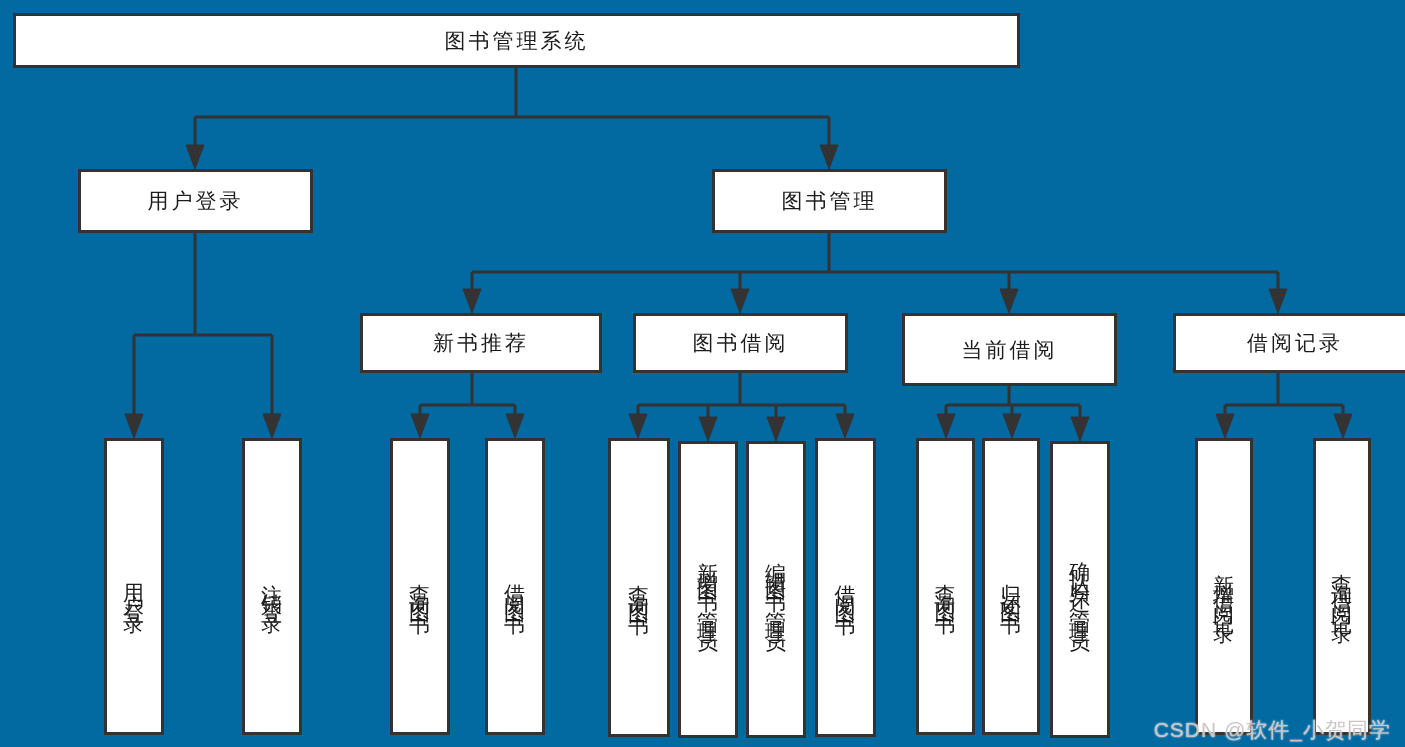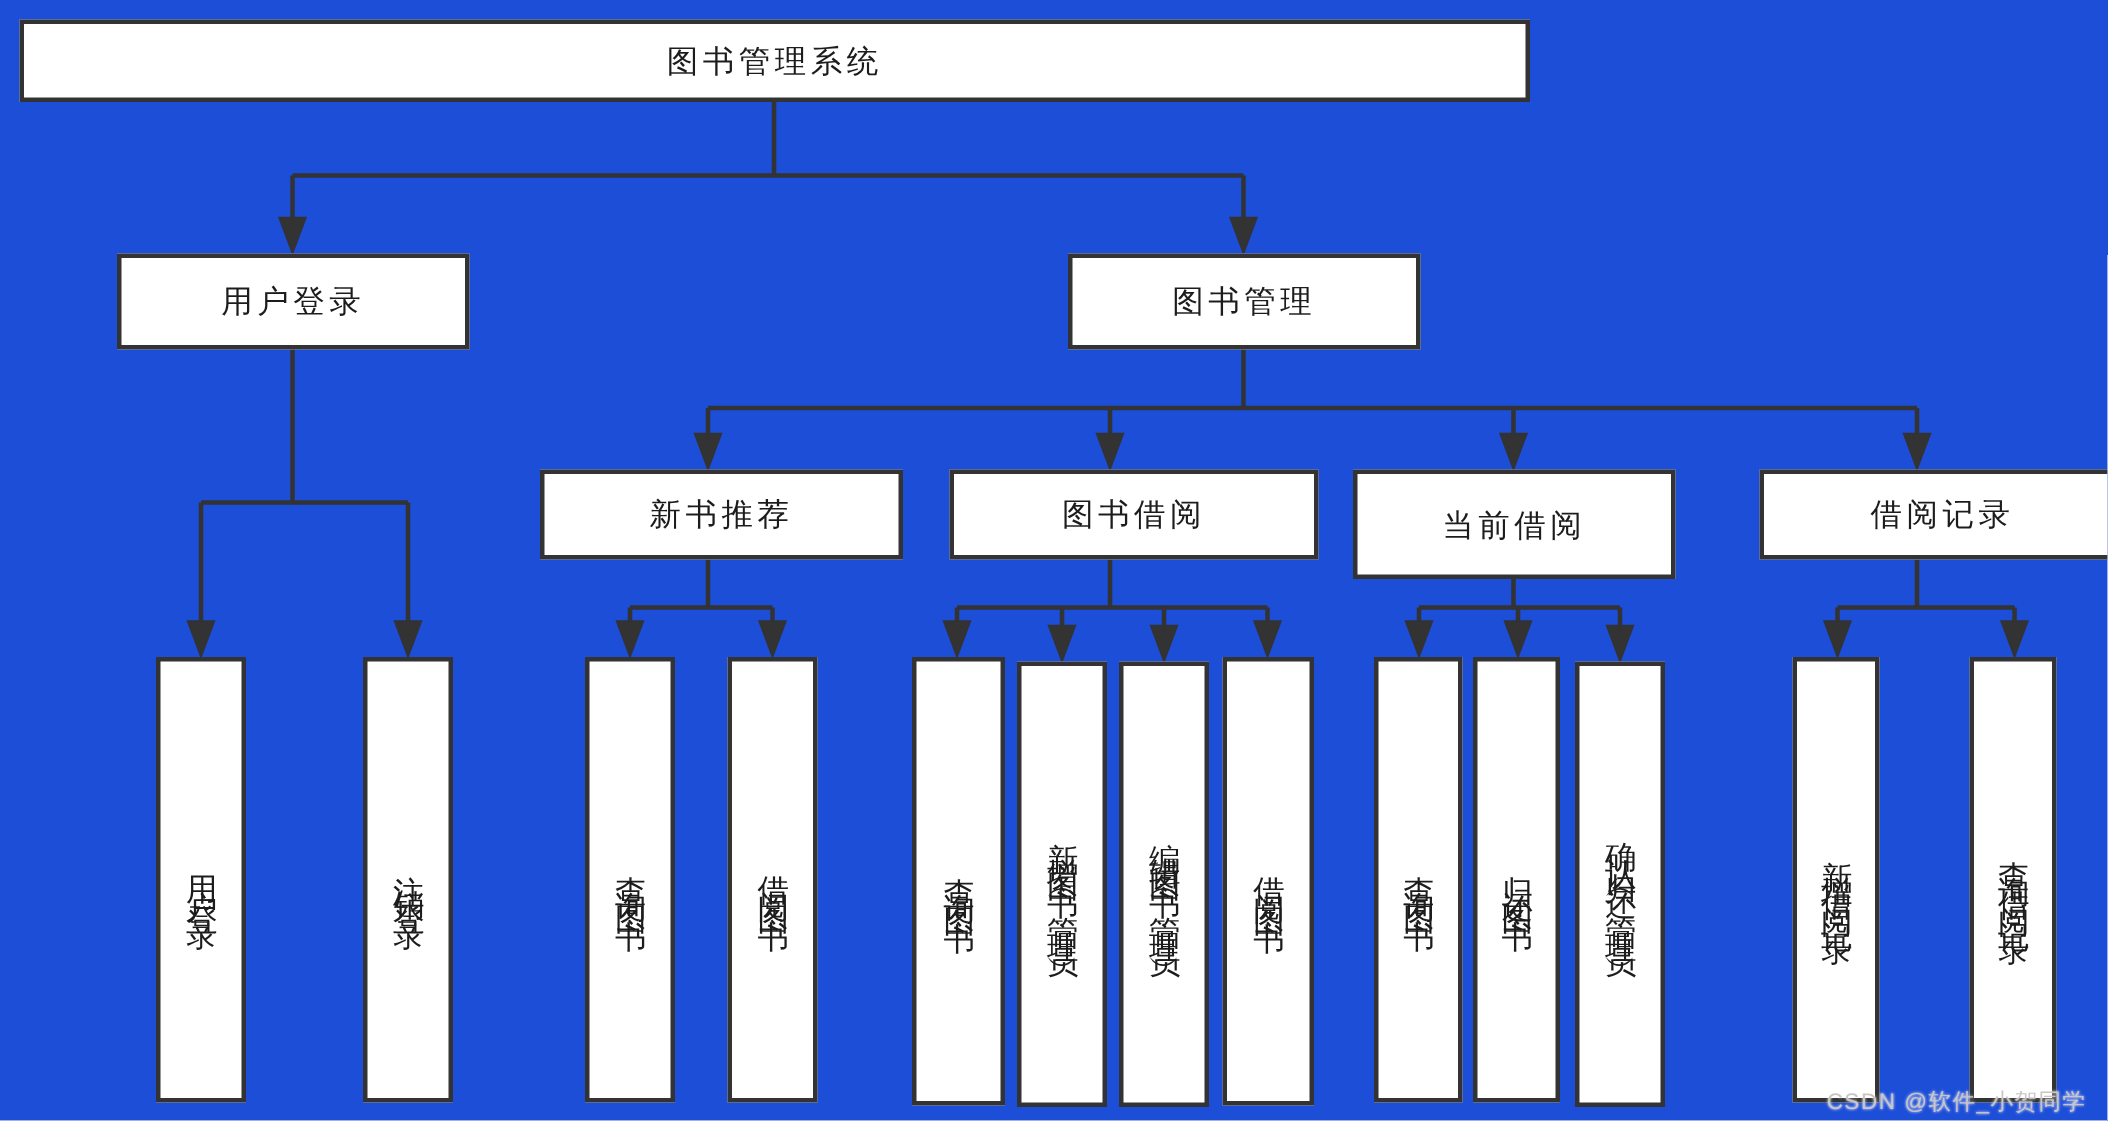--- a/index.html
+++ b/index.html
@@ -1,17 +1,17 @@
 <!DOCTYPE html>
 <html><head>
 <meta charset="utf-8">
 <style>
   html,body{margin:0;padding:0;background:#fff;}
   .stage{
-    position:relative;width:1405px;height:747px;background:#1d4ed8;
+    position:relative;width:1405px;height:747px;background:#0369a1;
     font-family:"Liberation Sans","DejaVu Sans",sans-serif;overflow:hidden;
   }
   .wires{position:absolute;left:0;top:0;width:1405px;height:747px;}
   .wires line{stroke:#333;stroke-width:3;}
   .wires polygon{fill:#333;stroke:#333;}
   .node{
     position:absolute;box-sizing:border-box;border:3px solid #333;background:#fff;
     display:flex;align-items:center;justify-content:center;
     color:#1c1c1c;font-size:21px;letter-spacing:3px;white-space:nowrap;
   }
@@ -19,40 +19,40 @@
     writing-mode:vertical-rl;text-orientation:mixed;
     letter-spacing:10px;line-height:1;white-space:normal;
   }
   
   #n-root{left:13px;top:13px;width:1007px;height:55px;}
   
   #n-user-login{left:78px;top:169px;width:235px;height:64px;}
   #n-book-mgmt{left:712px;top:169px;width:235px;height:64px;}
   
   #n-new-book{left:360px;top:313px;width:242px;height:60px;}
-  #n-book-borrow{left:633px;top:313px;width:246px;height:60px;}
+  #n-book-borrow{left:633px;top:313px;width:215px;height:60px;}
   #n-cur-borrow{left:902px;top:313px;width:215px;height:73px;}
   #n-borrow-rec{left:1173px;top:313px;width:244px;height:60px;}
   
   #n-a1{left:104px;top:438px;width:60px;height:297px;}
   #n-a2{left:242px;top:438px;width:60px;height:297px;}
   #n-b1{left:390px;top:438px;width:60px;height:297px;}
   #n-b2{left:485px;top:438px;width:60px;height:297px;}
   #n-c1{left:608px;top:438px;width:62px;height:299px;}
   #n-c2{left:678px;top:441px;width:60px;height:297px;}
   #n-c3{left:746px;top:441px;width:60px;height:297px;}
   #n-c4{left:815px;top:438px;width:61px;height:299px;}
   #n-d1{left:916px;top:438px;width:59px;height:297px;}
   #n-d2{left:982px;top:438px;width:58px;height:297px;}
   #n-d3{left:1050px;top:441px;width:60px;height:297px;}
   #n-e1{left:1195px;top:438px;width:58px;height:297px;}
   #n-e2{left:1313px;top:438px;width:58px;height:297px;}
   .watermark{
     position:absolute;right:14px;bottom:3px;z-index:5;
-    color:#c9c5c5;font-size:15px;letter-spacing:1px;
+    color:#c9c5c5;font-size:21px;letter-spacing:1px;
     text-shadow:0 0 2px #ffffff;
   }
 </style>
 </head>
 <body>
 
 <div class="stage">
 
   <svg class="wires" viewBox="0 0 1405 747" xmlns="http://www.w3.org/2000/svg">
 

